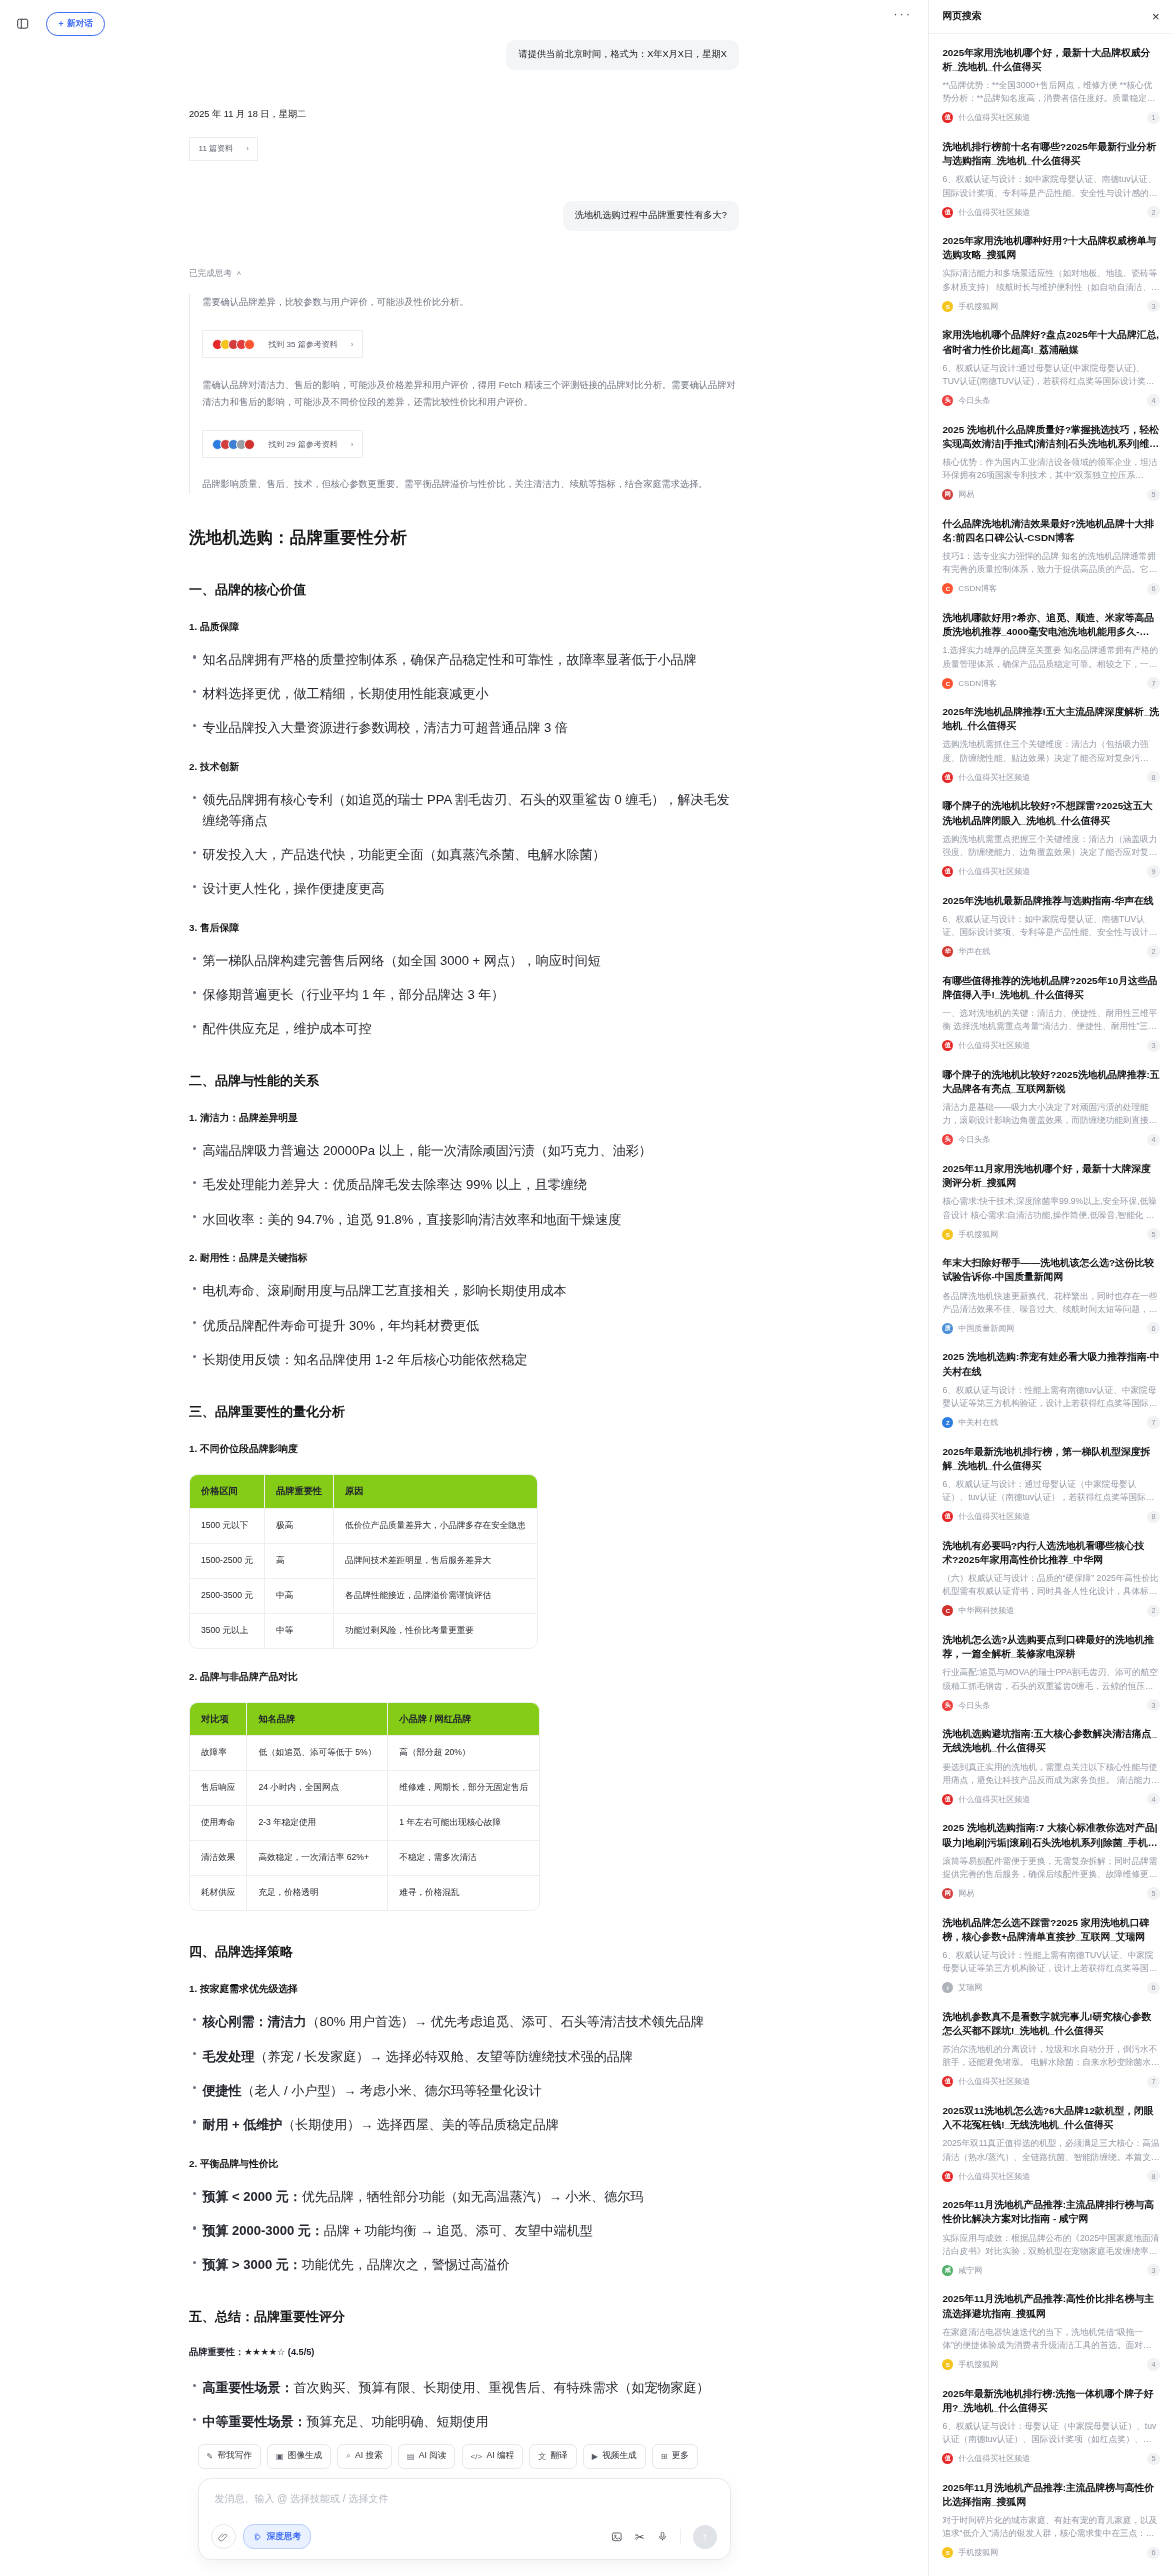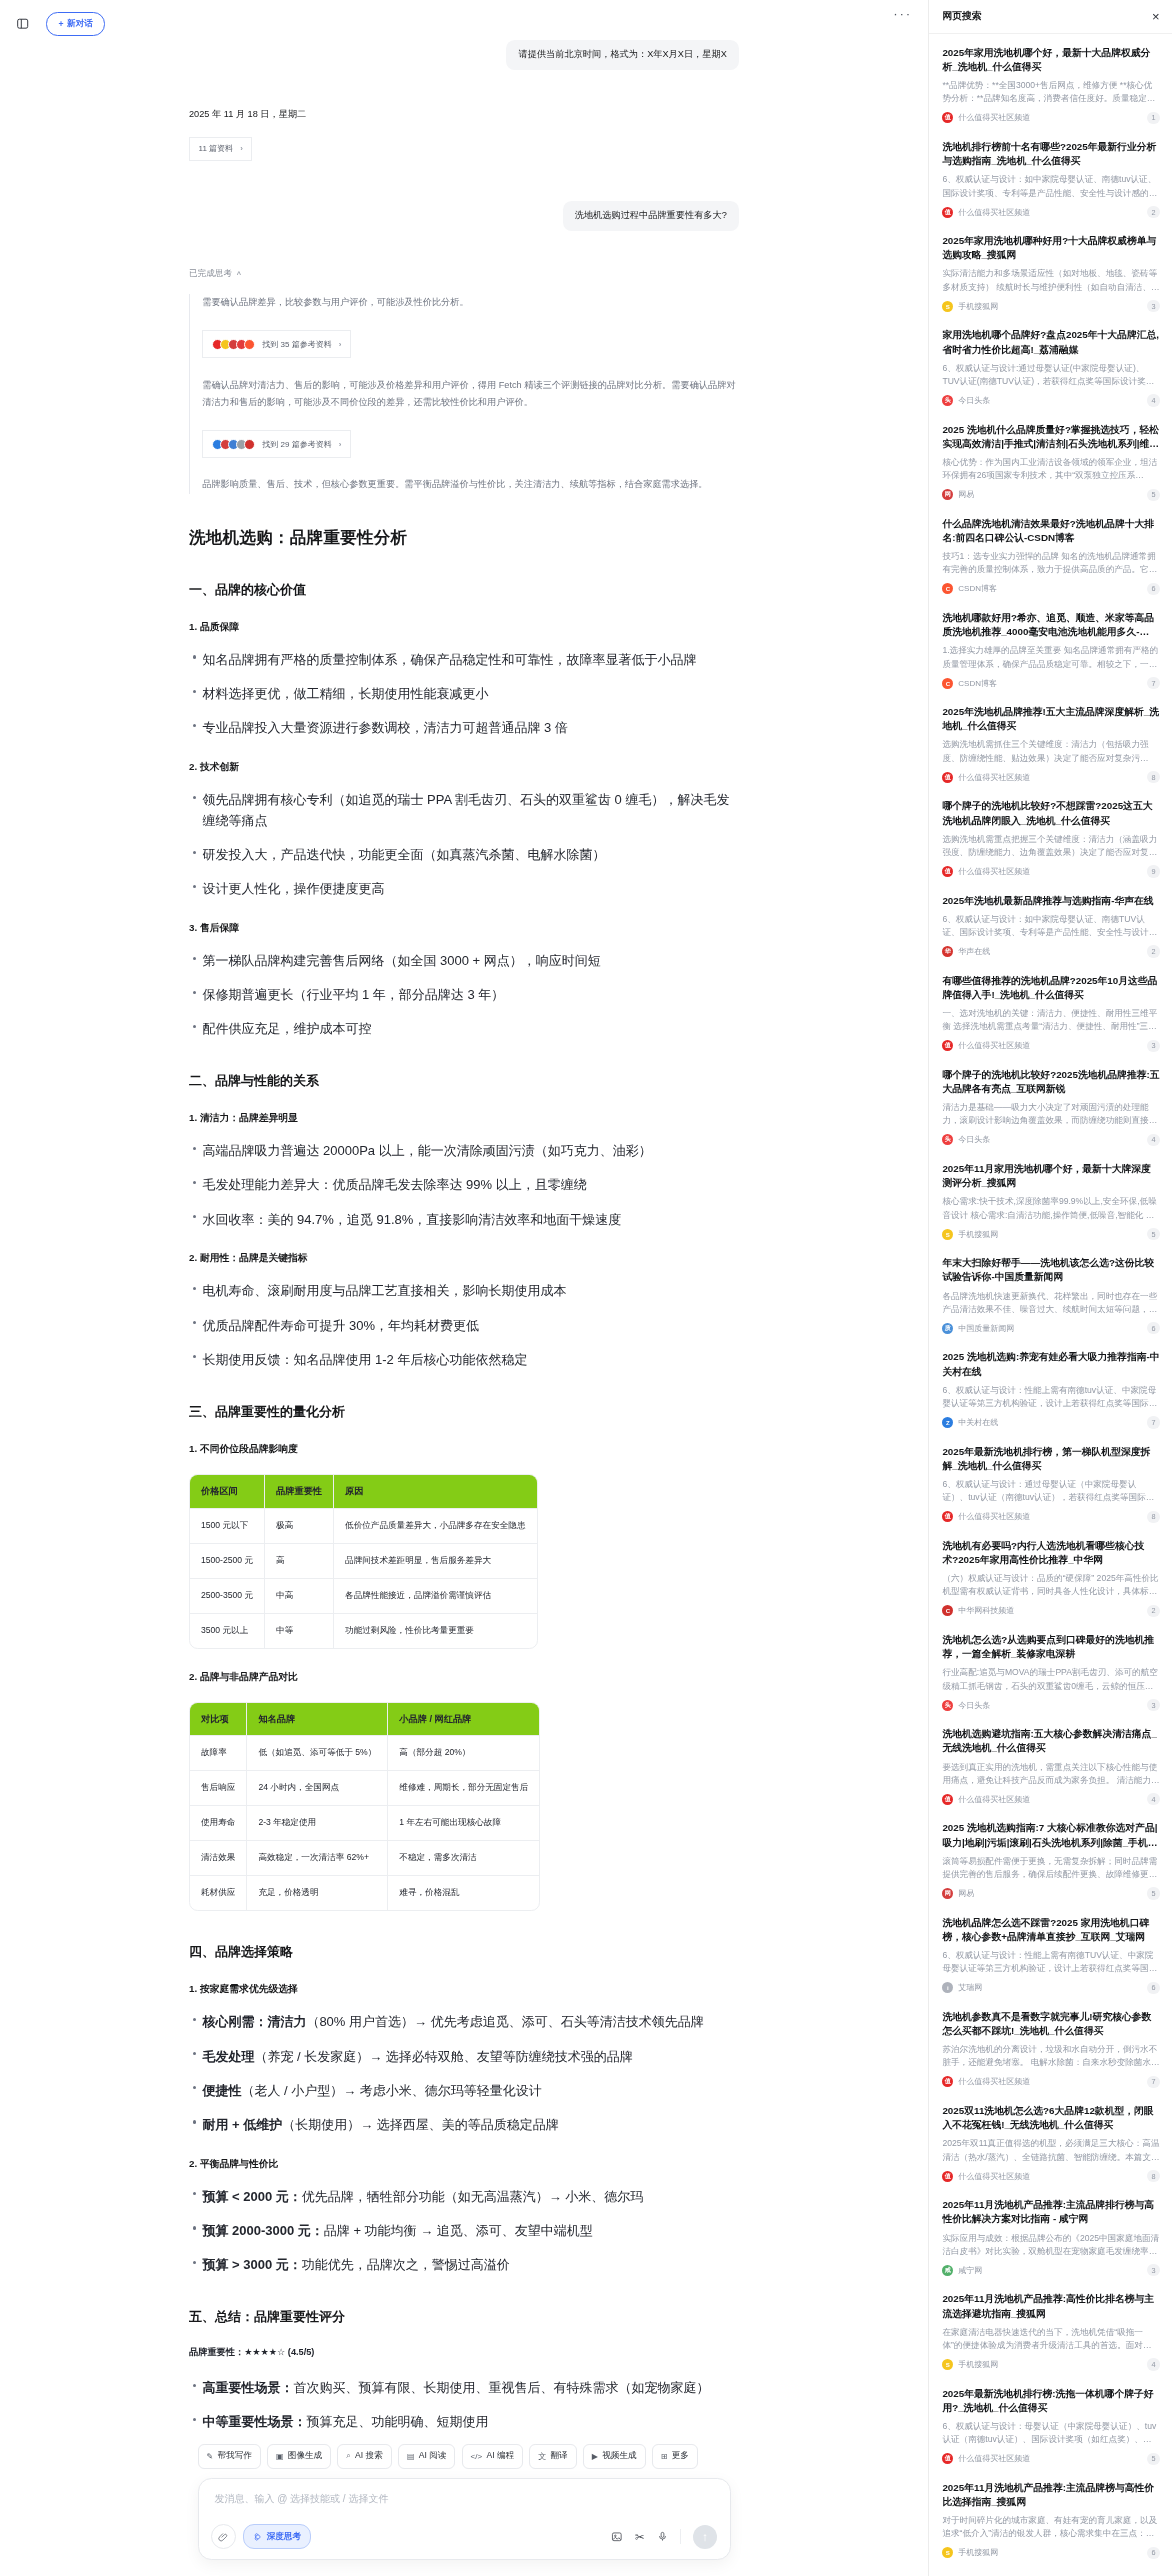--- a/index.html
+++ b/index.html
@@ -10,21 +10,21 @@
   .main{flex:1;min-width:0;display:flex;flex-direction:column;position:relative;}
   .top-left{position:absolute;top:12.2px;left:16px;display:flex;align-items:center;gap:17px;}
   .collapse-btn{color:#2c3038;cursor:pointer}
   .newchat-btn{display:inline-flex;align-items:center;gap:3.7px;color:#3e6cf5;border:0.9px solid #3e6cf5;
       border-radius:11.6px;padding:4.9px 11px;font-size:8.6px;background:#fff;cursor:pointer;font-weight:600}
   .more-dots{position:absolute;top:6.1px;right:16px;color:#4e545e;font-size:13.4px;letter-spacing:1.8px;cursor:pointer}
   .chat{width:550px;margin:0 auto;padding-top:40px;flex:1;overflow:hidden;}
   .row-right{display:flex;justify-content:flex-end;}
   .bubble{background:#f4f5f7;border-radius:8.6px;padding:8px 12.2px;font-size:9.2px;max-width:391px;width:fit-content;line-height:1.5}
   .reply{font-size:9.2px;margin-top:38px;}
-  .capsule{display:inline-flex;align-items:center;gap:7px;border:0.6px solid #ebedf0;border-radius:0;
+  .capsule{display:inline-flex;align-items:center;gap:13px;border:0.6px solid #ebedf0;border-radius:0;
       padding:5.5px 8.6px;font-size:8px;color:#585e6a;margin-top:16px;background:#fff;cursor:pointer}
   .chev{color:#9aa0aa;font-size:8px;font-weight:700}
   .caret-up{color:#9aa0aa;font-size:7.3px;font-weight:700;transform:translateY(0.6px)}
   .bubble2{margin-top:40px}
   .think-head{color:#8a8f99;font-size:8.6px;margin-top:37px;display:flex;gap:4.9px;align-items:center;cursor:pointer}
   .think-block{border-left:1.2px solid #e7e9ee;margin-top:14.7px;padding-left:12.2px;color:#6e7480;font-size:9.2px;line-height:1.9}
   .think-block p{margin:0 0 2.4px 0}
   .think-block .capsule{margin:16px 0 18.3px 0}
   .dotwrap{display:inline-flex;align-items:center}
   .dot-fav{width:9.2px;height:9.2px;border-radius:50%;border:1.2px solid #fff;display:inline-block}

